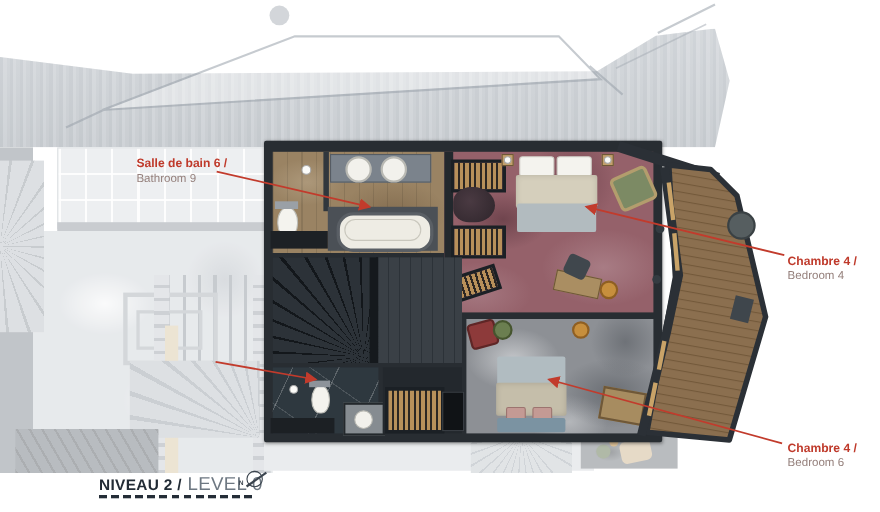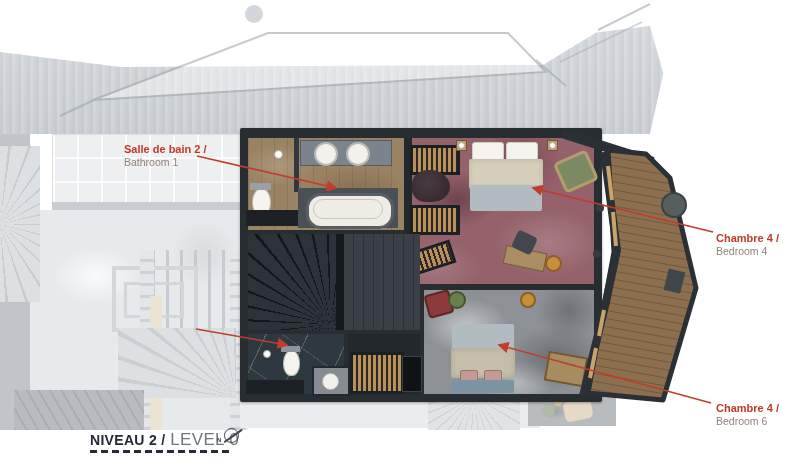--- a/index.html
+++ b/index.html
@@ -259,22 +259,22 @@
     <circle cx="674" cy="205" r="12" fill="#565e60" stroke="#3a4144" stroke-width="2"></circle>
     <rect x="666" y="270" width="17" height="22" fill="#3f464c" transform="rotate(14 674 281)"></rect>
 
     <line x1="197" y1="156" x2="336" y2="188" stroke="#c23b2c" stroke-width="1.6" marker-end="url(#ah)"></line>
     <line x1="196" y1="329" x2="287" y2="345" stroke="#c23b2c" stroke-width="1.6" marker-end="url(#ah)"></line>
     <line x1="713" y1="232" x2="533" y2="188" stroke="#c23b2c" stroke-width="1.6" marker-end="url(#ah)"></line>
     <line x1="711" y1="403" x2="499" y2="345" stroke="#c23b2c" stroke-width="1.6" marker-end="url(#ah)"></line>
   </svg>
 
   <div class="ann" style="left:124px;top:143px;">
-    <span class="fr">Salle de bain 2 /</span>
-    <span class="en">Bathroom 1</span>
+    <span class="fr">Salle de bain 6 /</span>
+    <span class="en">Bathroom 9</span>
   </div>
   <div class="ann" style="left:716px;top:232px;">
     <span class="fr">Chambre 4 /</span>
     <span class="en">Bedroom 4</span>
   </div>
   <div class="ann" style="left:716px;top:402px;">
     <span class="fr">Chambre 4 /</span>
     <span class="en">Bedroom 6</span>
   </div>
 

